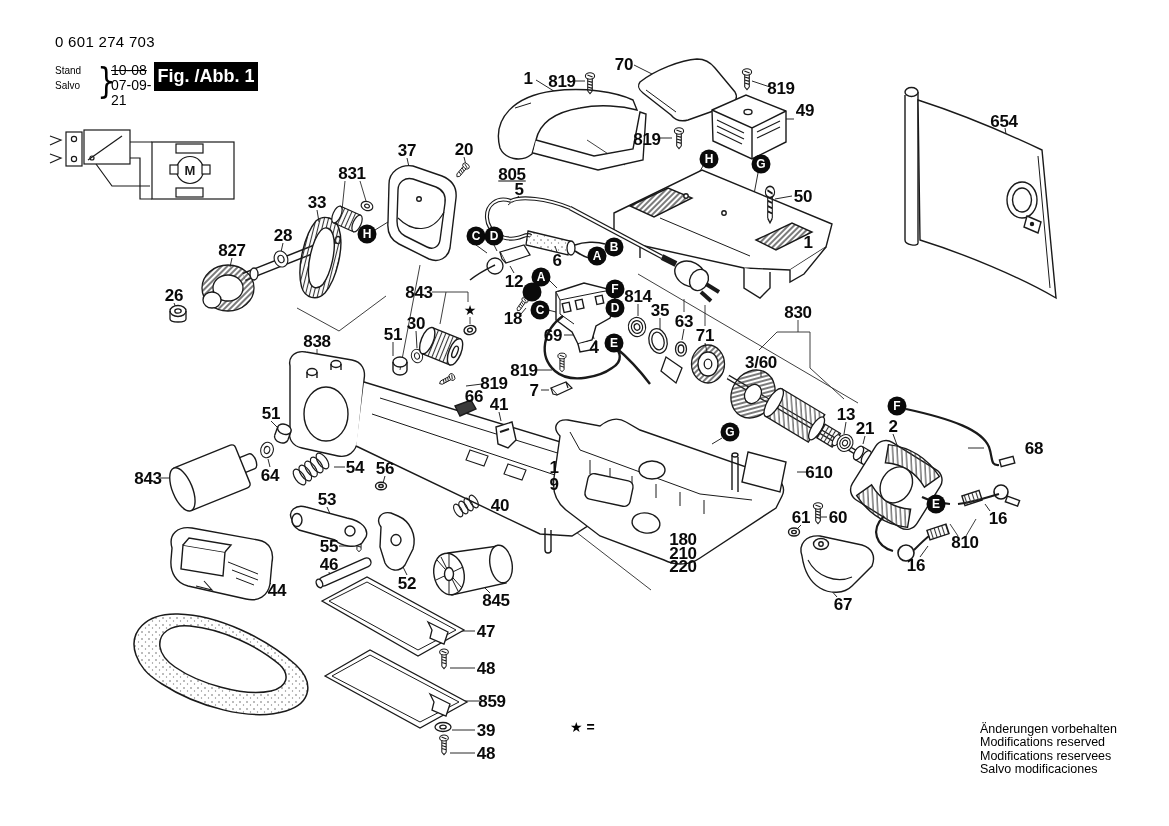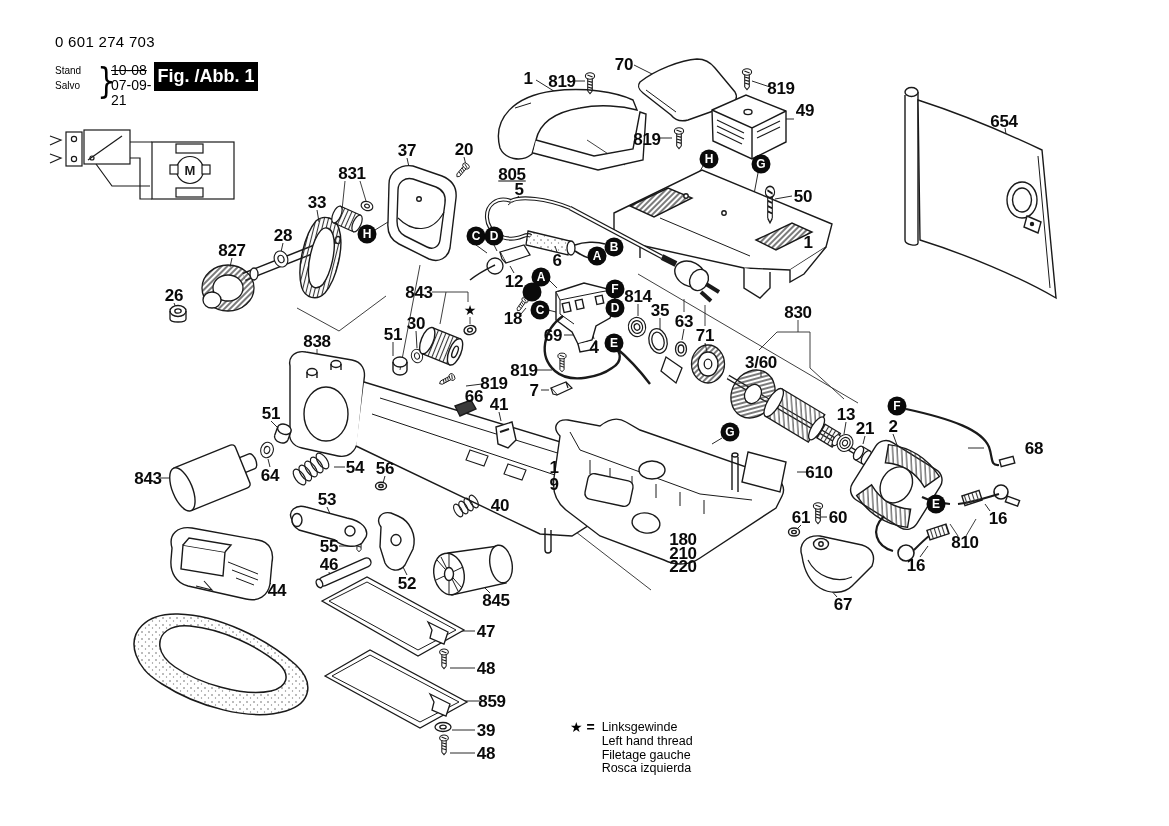--- a/index.html
+++ b/index.html
@@ -537,28 +537,28 @@
   <div id="brace">}</div>
   <div id="dates">
     <div class="struck">10-08</div>
     <div>07-09-21</div>
   </div>
   <div id="figbox">Fig. /Abb. 1</div>
 </div>
 
 <div id="legend">
   <span class="sym"><span>★</span> <span>=</span></span>
-  <span class="lines">
-    <div>Linksgewinde</div>
-    <div>Left hand thread</div>
-    <div>Filetage gauche</div>
-    <div>Rosca izquierda</div>
-  </span>
 </div>
 
+<div id="footer">
+  <div>Änderungen vorbehalten</div>
+  <div>Modifications reserved</div>
+  <div>Modifications reservees</div>
+  <div>Salvo modificaciones</div>
+</div>
 
 <div id="overlay">
       <div class="plabel" style="left: 528px; top: 78px;">1</div>
       <div class="plabel" style="left: 562px; top: 81px;">819</div>
       <div class="plabel" style="left: 624px; top: 64px;">70</div>
       <div class="plabel" style="left: 781px; top: 88px;">819</div>
       <div class="plabel" style="left: 805px; top: 110px;">49</div>
       <div class="plabel" style="left: 1004px; top: 121px;">654</div>
       <div class="plabel" style="left: 512px; top: 174px; text-decoration: underline;">805</div>
       <div class="plabel" style="left: 519px; top: 189px;">5</div>

